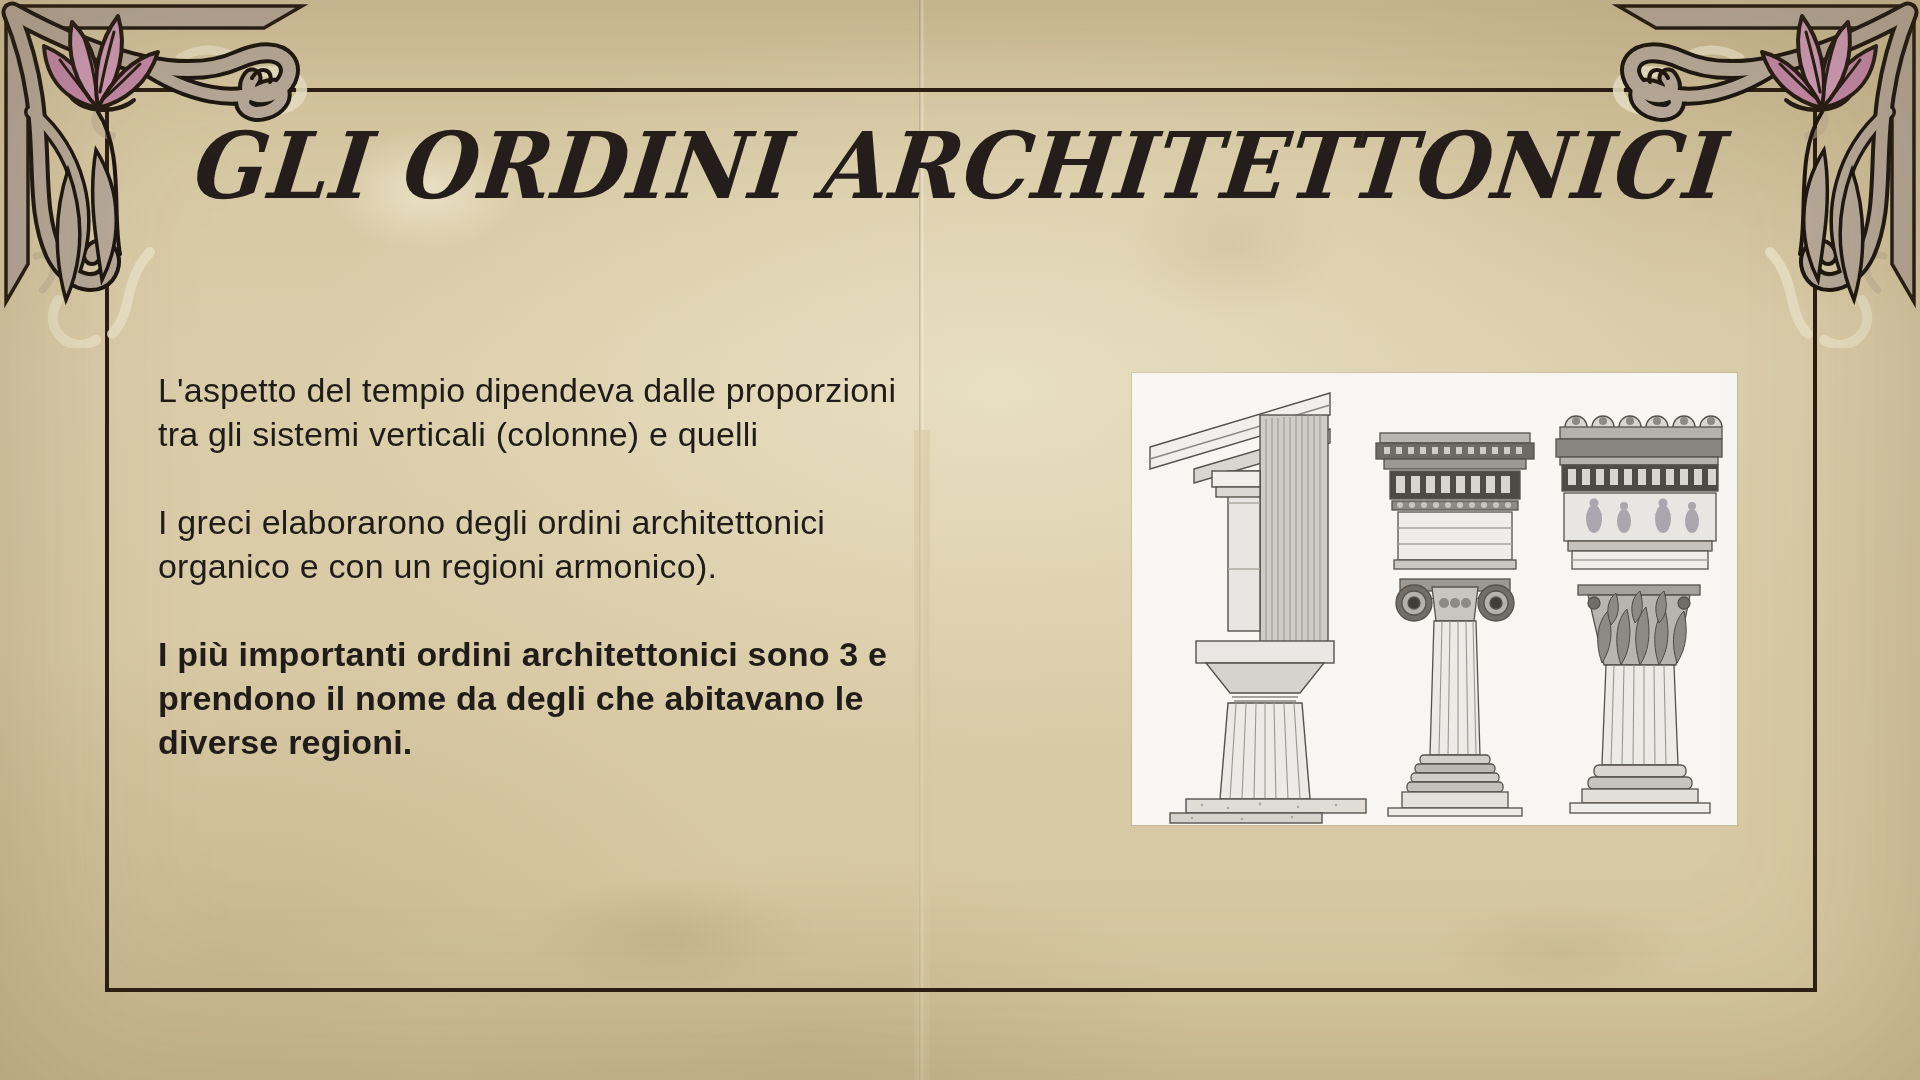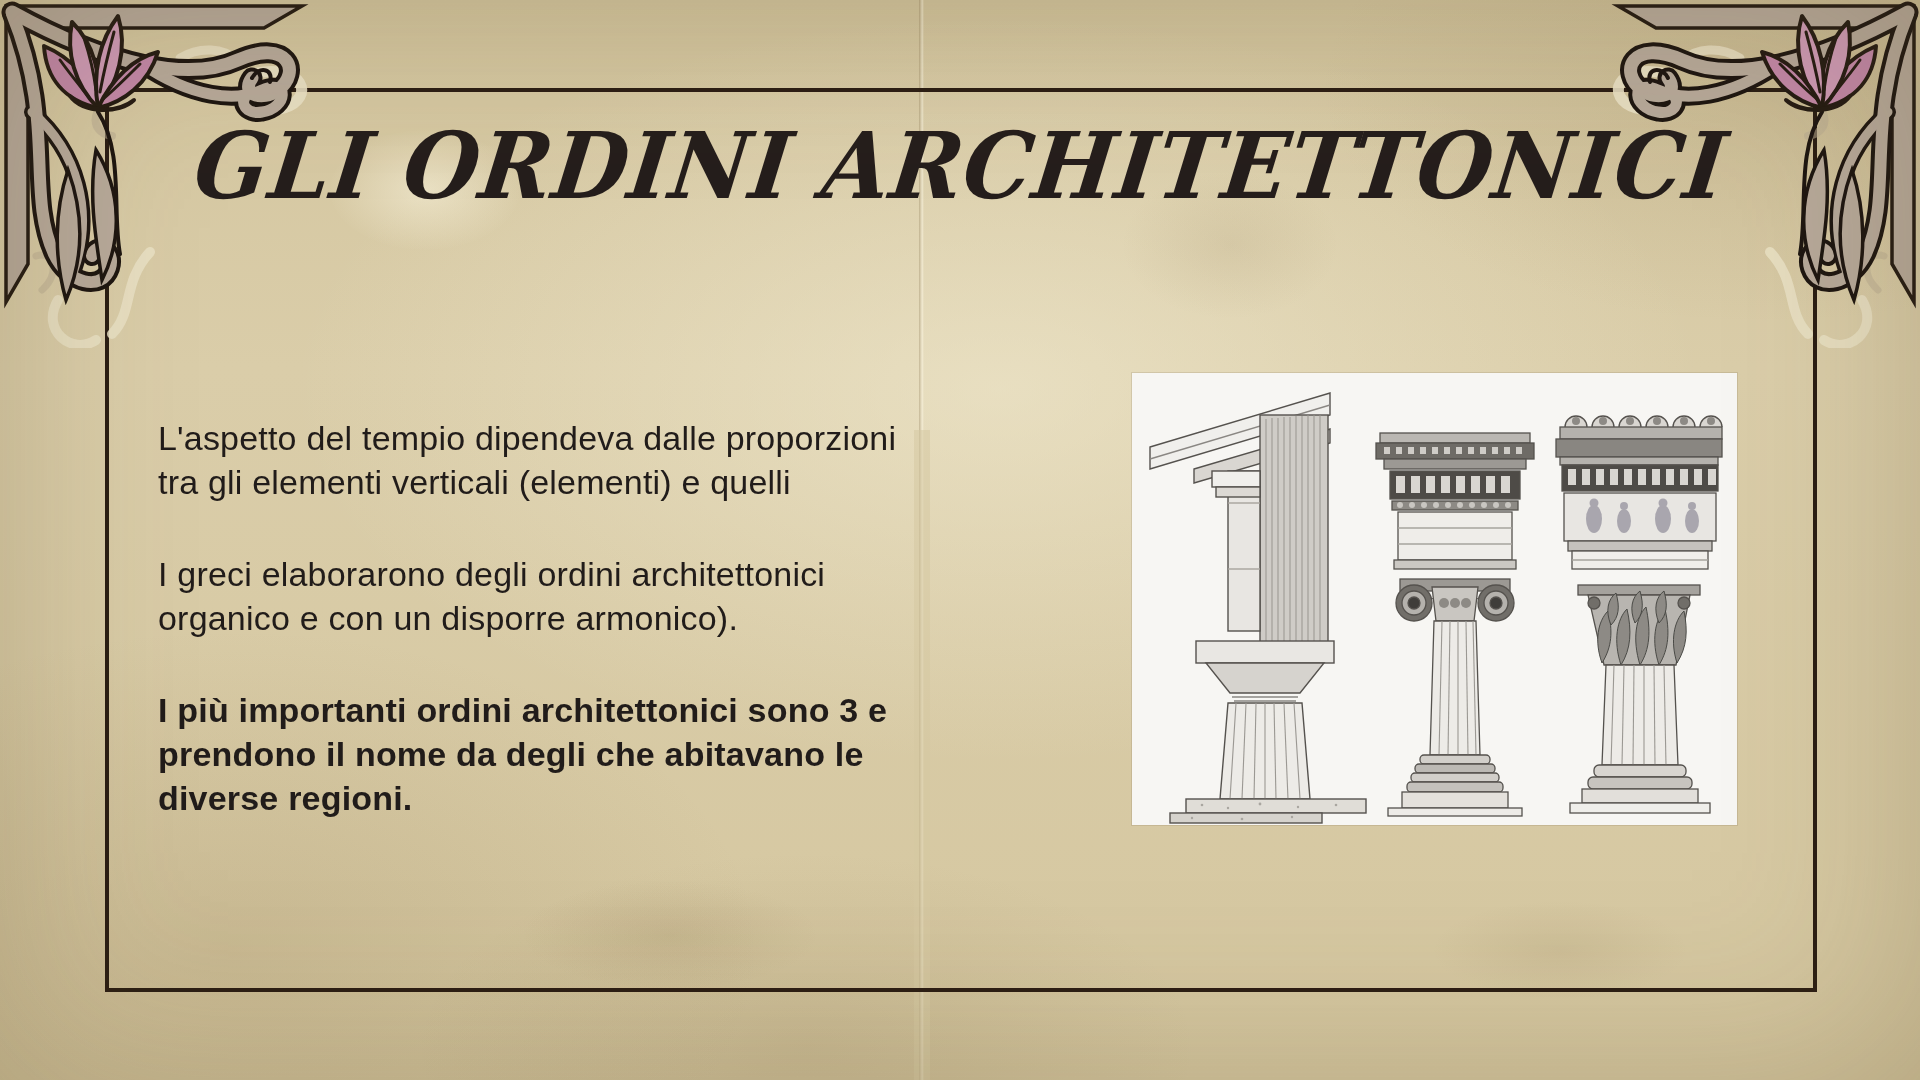--- a/index.html
+++ b/index.html
@@ -55,21 +55,21 @@
     display:flex; align-items:center; justify-content:center;
     font-family:"DejaVu Serif", serif; font-style:italic; font-weight:bold;
     font-size:92px; letter-spacing:1px; color:#251e1c; white-space:nowrap;
     transform:skewX(-7deg) scaleX(0.94);
   }
 
   .body-text {
     position:absolute; left:158px; top:368px; width:960px;
     font-size:34px; line-height:44px; letter-spacing:0.2px; color:#211c1a;
   }
-  .body-text .para { margin-bottom:44px;margin-top:48px; }
+  .body-text .para { margin-bottom:44px; }
   .body-text .para:last-child { margin-bottom:0;font-weight:bold; }
 
   .image-card {
     position:absolute; left:1132px; top:373px; width:605px; height:452px;
     background:#f7f6f3; box-shadow:0 0 0 1px rgba(120,105,75,0.18);
   }
   .image-card svg { display:block; width:605px; height:452px; }
 </style>
 </head>
 <body>
@@ -169,25 +169,25 @@
         <path d="M140,64 C128,76 114,90 103,99"></path>
       </g>
     </g>
   </svg>
 
   <div class="slide-title">GLI ORDINI ARCHITETTONICI</div>
 
   <div class="body-text">
     <div class="para">
       <div>L'aspetto del tempio dipendeva dalle proporzioni</div>
-      <div>tra gli elementi verticali (elementi) e quelli</div>
+      <div>tra gli sistemi verticali (colonne) e quelli</div>
     </div>
     <div class="para">
       <div>I greci elaborarono degli ordini architettonici</div>
-      <div>organico e con un disporre armonico).</div>
+      <div>organico e con un regioni armonico).</div>
     </div>
     <div class="para">
       <div>I più importanti ordini architettonici sono 3 e</div>
       <div>prendono il nome da degli che abitavano le</div>
       <div>diverse regioni.</div>
     </div>
   </div>
 
   <div class="image-card">
     <svg viewBox="0 0 605 452">

